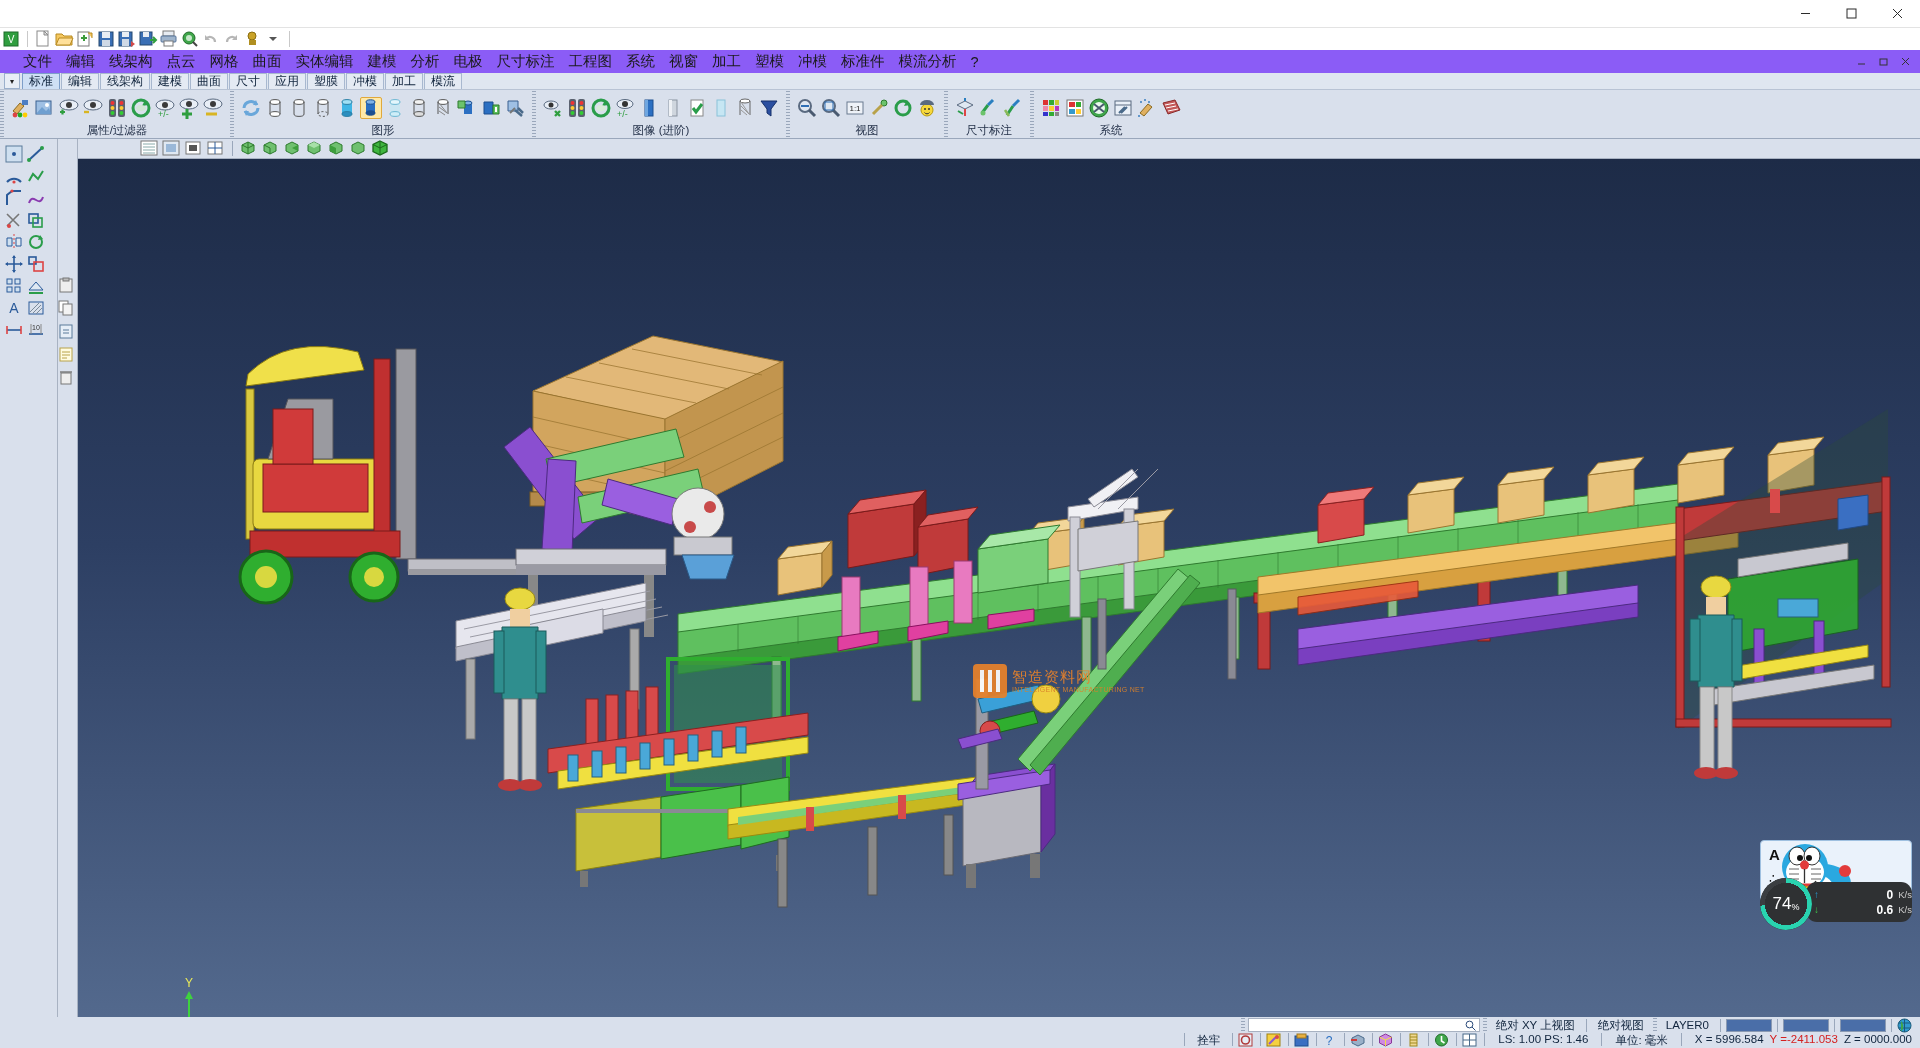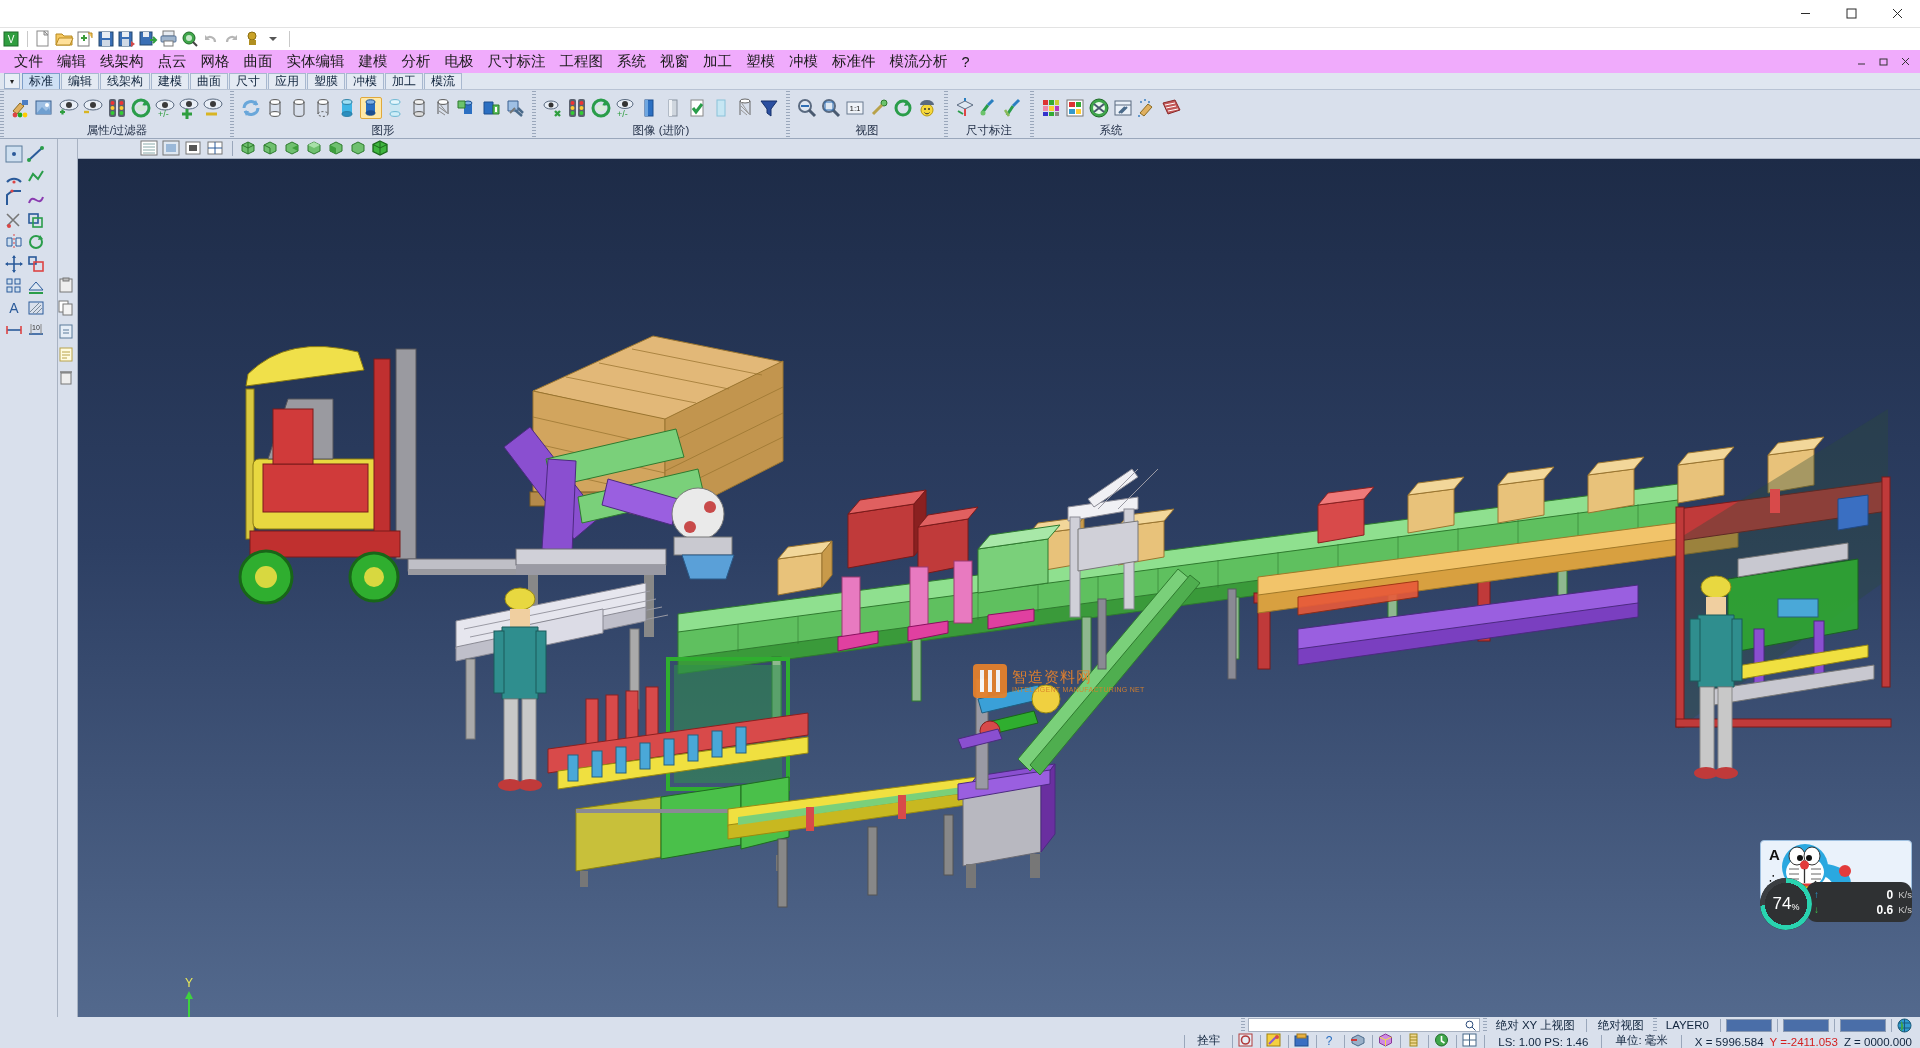--- a/index.html
+++ b/index.html
@@ -31,22 +31,22 @@
   
   #qatrow {
     height:22px; background:#ffffff; display:flex; align-items:center;
     padding-left:2px; gap:1px; border-bottom:0px solid #ccc;
   }
   .qicon { width:20px; height:20px; position:relative; display:block; }
   .qsep { width:1px; height:16px; background:#c9c9c9; margin:0 4px; }
 
   
   #menubar {
-    height:23px; background:#f0abfc; display:flex; align-items:center;
-    padding-left:7px; font-size:14.5px; color:#1a1a1a; position:relative;
+    height:23px; background:#8b5cf6; display:flex; align-items:center;
+    padding-left:16px; font-size:14.5px; color:#1a1a1a; position:relative;
   }
   .menu-item { padding:2px 7px; cursor:default; white-space:nowrap; }
   #menubar .mdi-btns { margin-left:auto; display:flex; align-items:center; gap:2px; padding-right:4px;}
   .mdi-btn { width:20px; height:18px; font-size:11px; display:flex;align-items:center;justify-content:center;color:#333; }
 
   
   #ribbontabs {
     height:17px; background:#dfe6f0; display:flex; align-items:stretch;
     font-size:12px; padding-left:2px; border-bottom:1px solid #b8c3d4;
   }
@@ -161,21 +161,21 @@
   #dl-percent .pct{color:#fff;font-size:9px;z-index:2;margin-top:5px;}
 
   
 
   
   #statuswrap { height:31px; background:#d9e0ec; display:flex; flex-direction:column;}
   #status-top {
     height:16px; display:flex; align-items:center; font-size:11.5px; color:#10243d;
   }
   #status-bot {
-    height:15px; display:flex; align-items:flex-end; font-size:11.5px; color:#10243d;margin-left:16px;
+    height:15px; display:flex; align-items:flex-start; font-size:11.5px; color:#10243d;margin-left:16px;
   }
   .sfield {
     border:1px solid #a8b2c2; background:#ffffff; height:14px; display:flex; align-items:center;
     padding:0 3px;
   }
   .ssep { width:1px; height:13px; background:#9aa7bb; margin:0 5px; }
   .sic { width:17px; height:15px; display:block; }
   .blockfield { width:46px; height:13px; background:#4a6ea8; border:1px solid #8a9ab3; }
 
   .dotsep{width:4px;height:14px;background-image:repeating-linear-gradient(to bottom,#9aa7bb 0 1px,transparent 1px 3px);margin:0 3px;}

